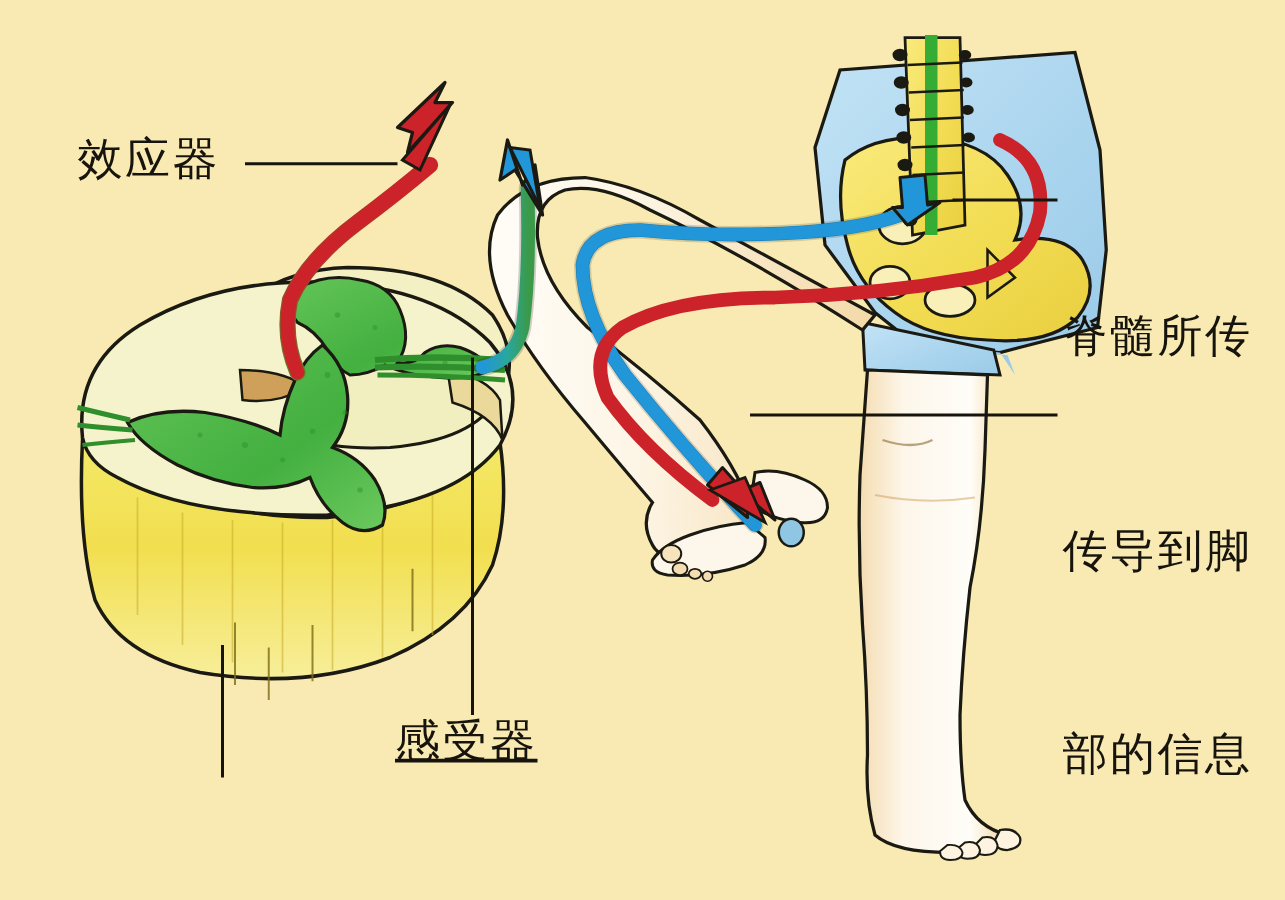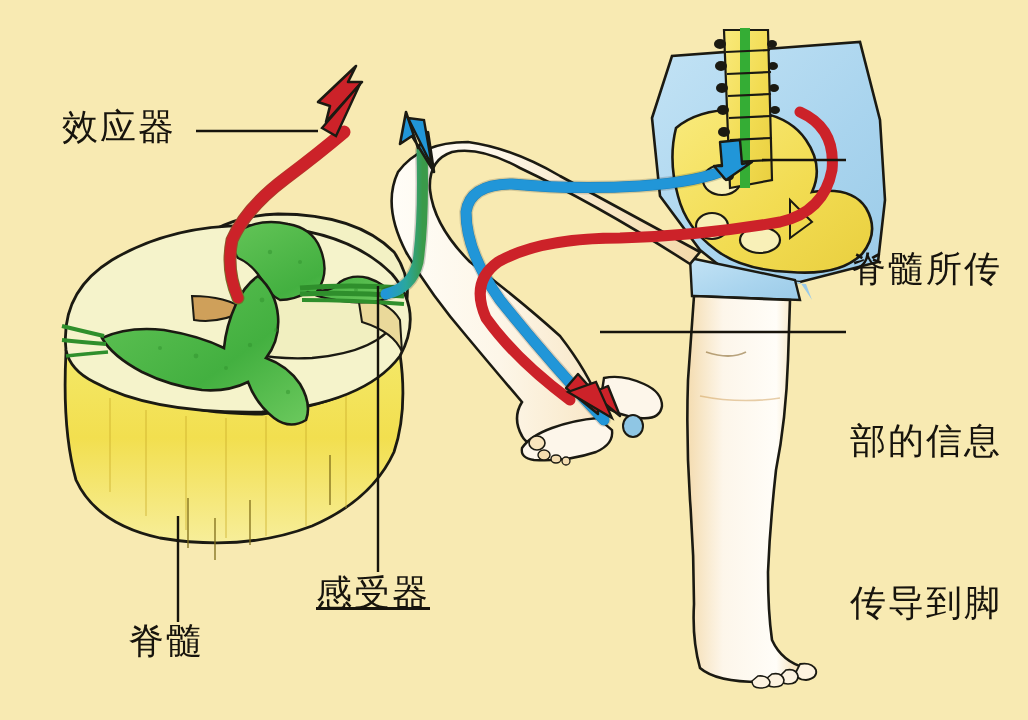--- a/index.html
+++ b/index.html
@@ -286,24 +286,23 @@
       <line x1="178" y1="516" x2="178" y2="622"></line>
       <line x1="762" y1="160" x2="846" y2="160"></line>
       <line x1="600" y1="332" x2="846" y2="332"></line>
     </g>
   </svg>
 
   <div class="lbl" id="lbl-effector">效应器</div>
 
   <div class="lbl" id="lbl-receptor">感受器</div>
 
-  <div class="lbl" id="lbl-cord">脊髓</div>
 
   <div class="lbl two-line" id="lbl-cord-msg">
     <div>脊髓所传</div>
   </div>
 
   <div class="lbl two-line" id="lbl-foot-msg">
+    <div>传导到脚</div>
     <div>部的信息</div>
-    <div>传导到脚</div>
   </div>
 
 </div>
 
 </body></html>

